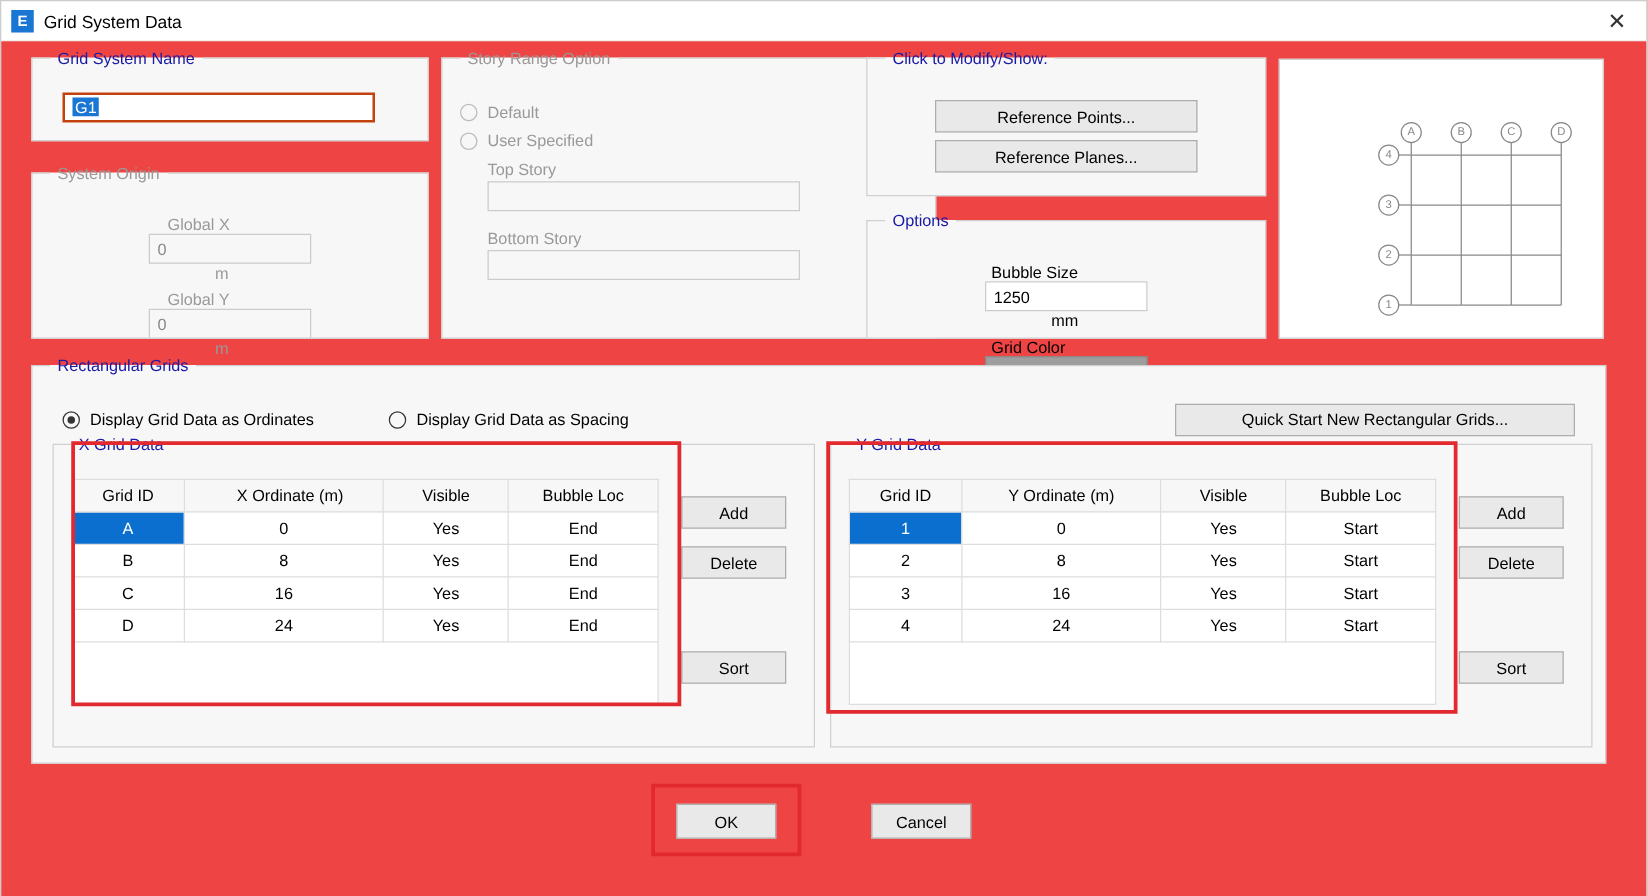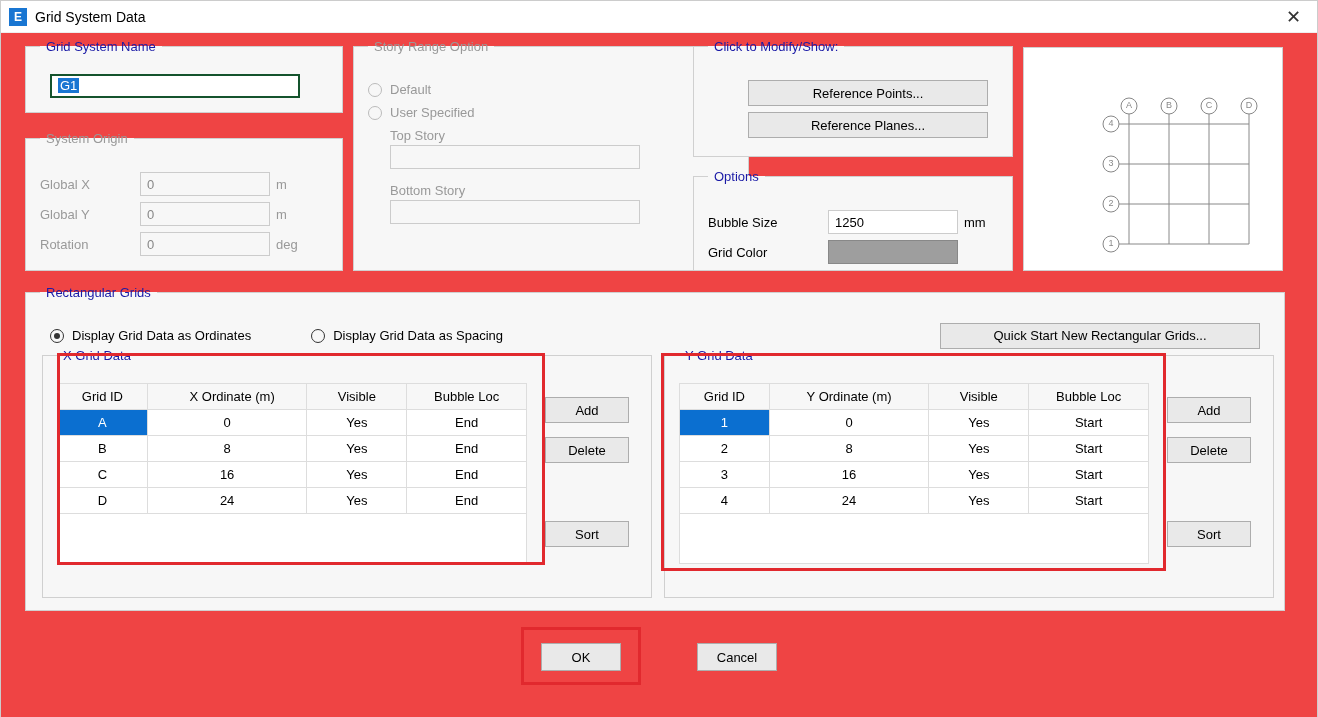--- a/index.html
+++ b/index.html
@@ -8,38 +8,38 @@
   .titlebar { display: flex; align-items: center; height: 32px; padding: 0 8px; border-bottom: 1px solid #eee; }
   .app-icon { width: 18px; height: 18px; background: #1976D2; color: #fff; display: flex; align-items: center; justify-content: center; font-weight: bold; font-size: 12px; margin-right: 8px; }
   .titlebar-title { flex: 1; font-size: 14px; }
   .close-x { font-size: 18px; color: #333; padding: 4px 8px; cursor: pointer; }
   .content { background: #ef4444; padding: 12px 14px 10px 14px; height: calc(717px - 32px); position: relative; }
 
   fieldset { border: 1px solid #d0d0d0; background: #f7f7f7; position: absolute; padding: 20px 14px 14px 14px; }
   legend { padding: 0 6px; color: #1a1aa6; }
   legend.disabled { color: #999; }
 
-  .field-row { display: flex; align-items: center; margin: 6px 0; }
+  .field-row { display: flex; align-items: center; margin: 6px 0; flex-direction: column; }
   .field-row label { width: 100px; color: #999; }
   .field-row input[type=text] { width: 130px; height: 24px; border: 1px solid #ccc; background: #f7f7f7; padding: 2px 6px; color: #888; }
   .field-row .unit { margin-left: 6px; color: #999; width: 30px; }
 
-  .name-input { width: 250px; height: 24px; border: 2px solid #14532d; padding: 2px 6px; background: #fff; }
+  .name-input { width: 250px; height: 24px; border: 2px solid #c2410c; padding: 2px 6px; background: #fff; }
   .name-input-inner { background: #1976D2; color: #fff; display: inline-block; padding: 0 2px; }
 
   .radio { display: flex; align-items: center; margin: 8px 0; color: #999; }
   .radio-circle { width: 14px; height: 14px; border: 1px solid #bbb; border-radius: 50%; margin-right: 8px; display:flex; align-items:center; justify-content:center; }
   .radio.active .radio-circle { border-color: #333; }
   .radio.active { color: #000; }
   .radio.active .radio-dot { width: 6px; height: 6px; background: #333; border-radius: 50%; }
   .sub-label { margin-left: 22px; }
   .sub-input { width: 250px; height: 24px; border: 1px solid #ccc; background: #f7f7f7; margin-left: 22px; margin-top: 2px; }
 
   .btn { background: #e9e9e9; border: 1px solid #adadad; padding: 4px 10px; cursor: pointer; text-align: center; }
-  .btn-wide { width: 240px; height: 26px; display:flex; align-items:center; justify-content:center; margin: 6px 0; }
+  .btn-wide { width: 210px; height: 26px; display:flex; align-items:center; justify-content:center; margin: 6px 0; }
   .btn-small { width: 84px; height: 26px; display:flex; align-items:center; justify-content:center; }
   .btn-med { width: 80px; height: 28px; display:flex; align-items:center; justify-content:center; }
 
   .preview { border: 1px solid #d0d0d0; background: #fff; position: absolute; }
   .rect-radio-row { display: flex; gap: 60px; align-items:center; }
 
   table.grid-table { border-collapse: collapse; background: #fff; width: 470px; }
   table.grid-table th, table.grid-table td { border: 1px solid #ddd; text-align: center; height: 26px; }
   table.grid-table th { background: #f7f7f7; font-weight: normal; }
   tr.sel td:first-child { background: #0b6fd0; color: #fff; }

